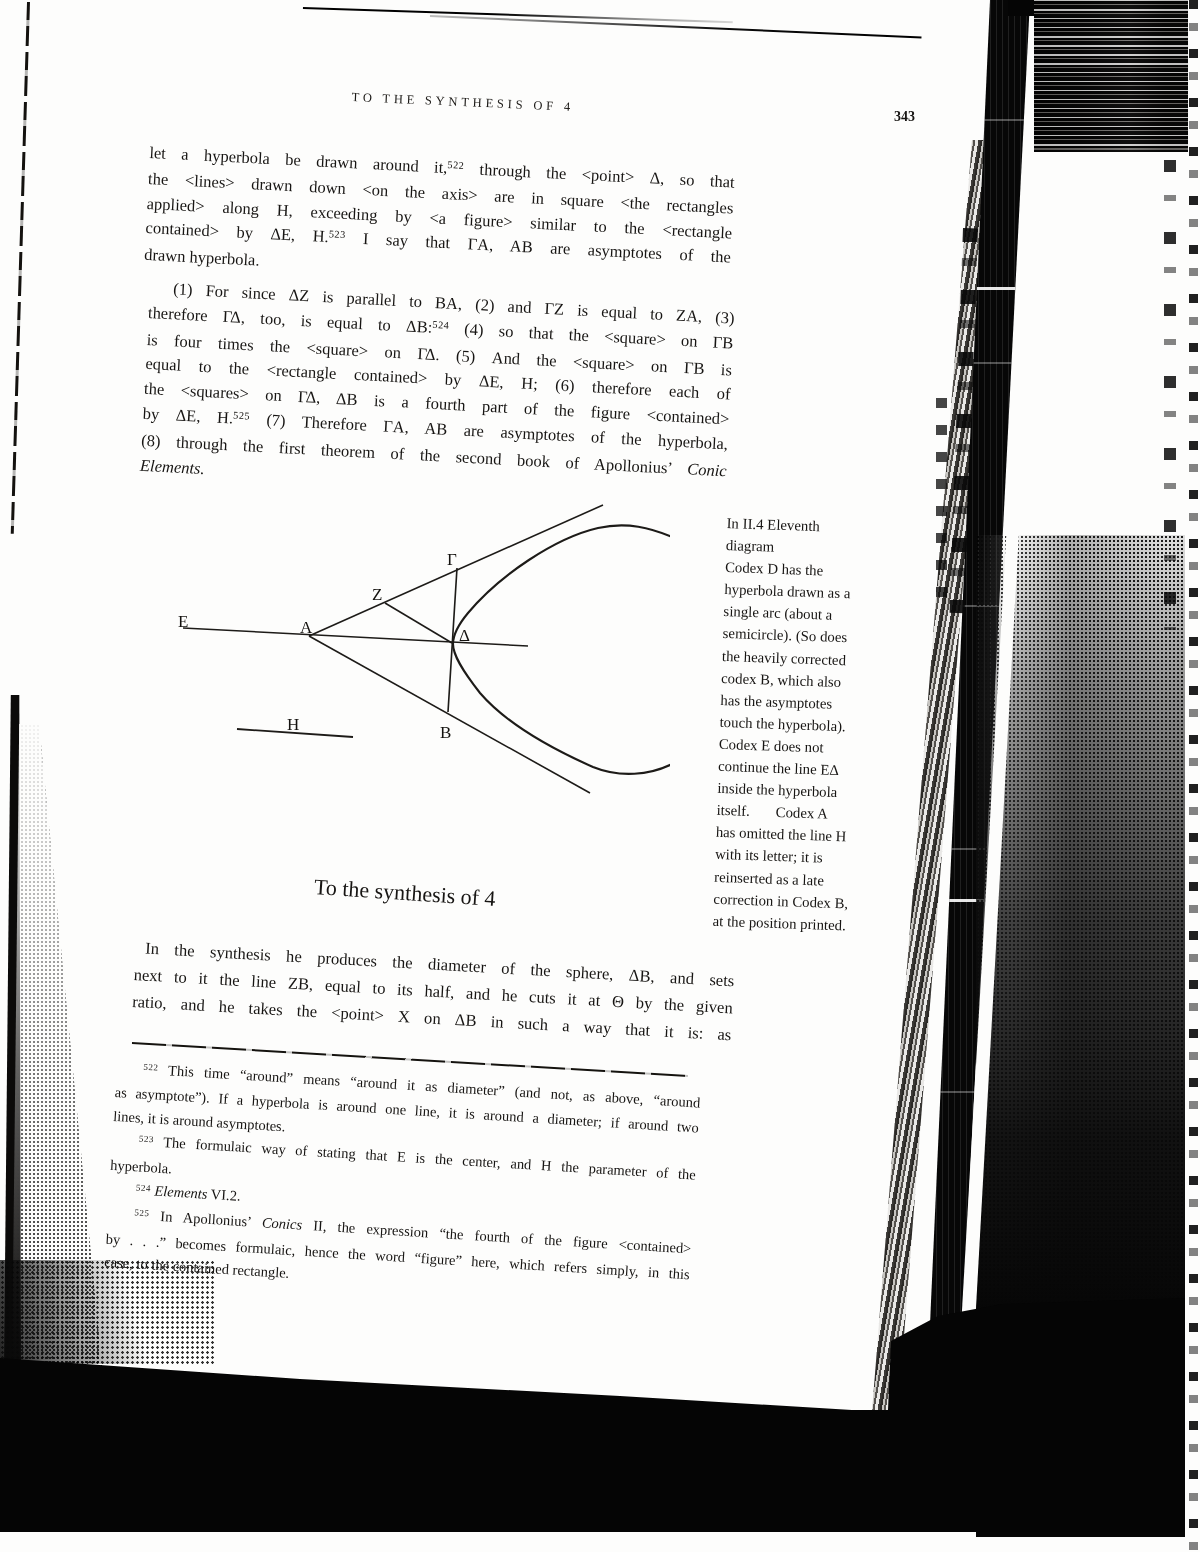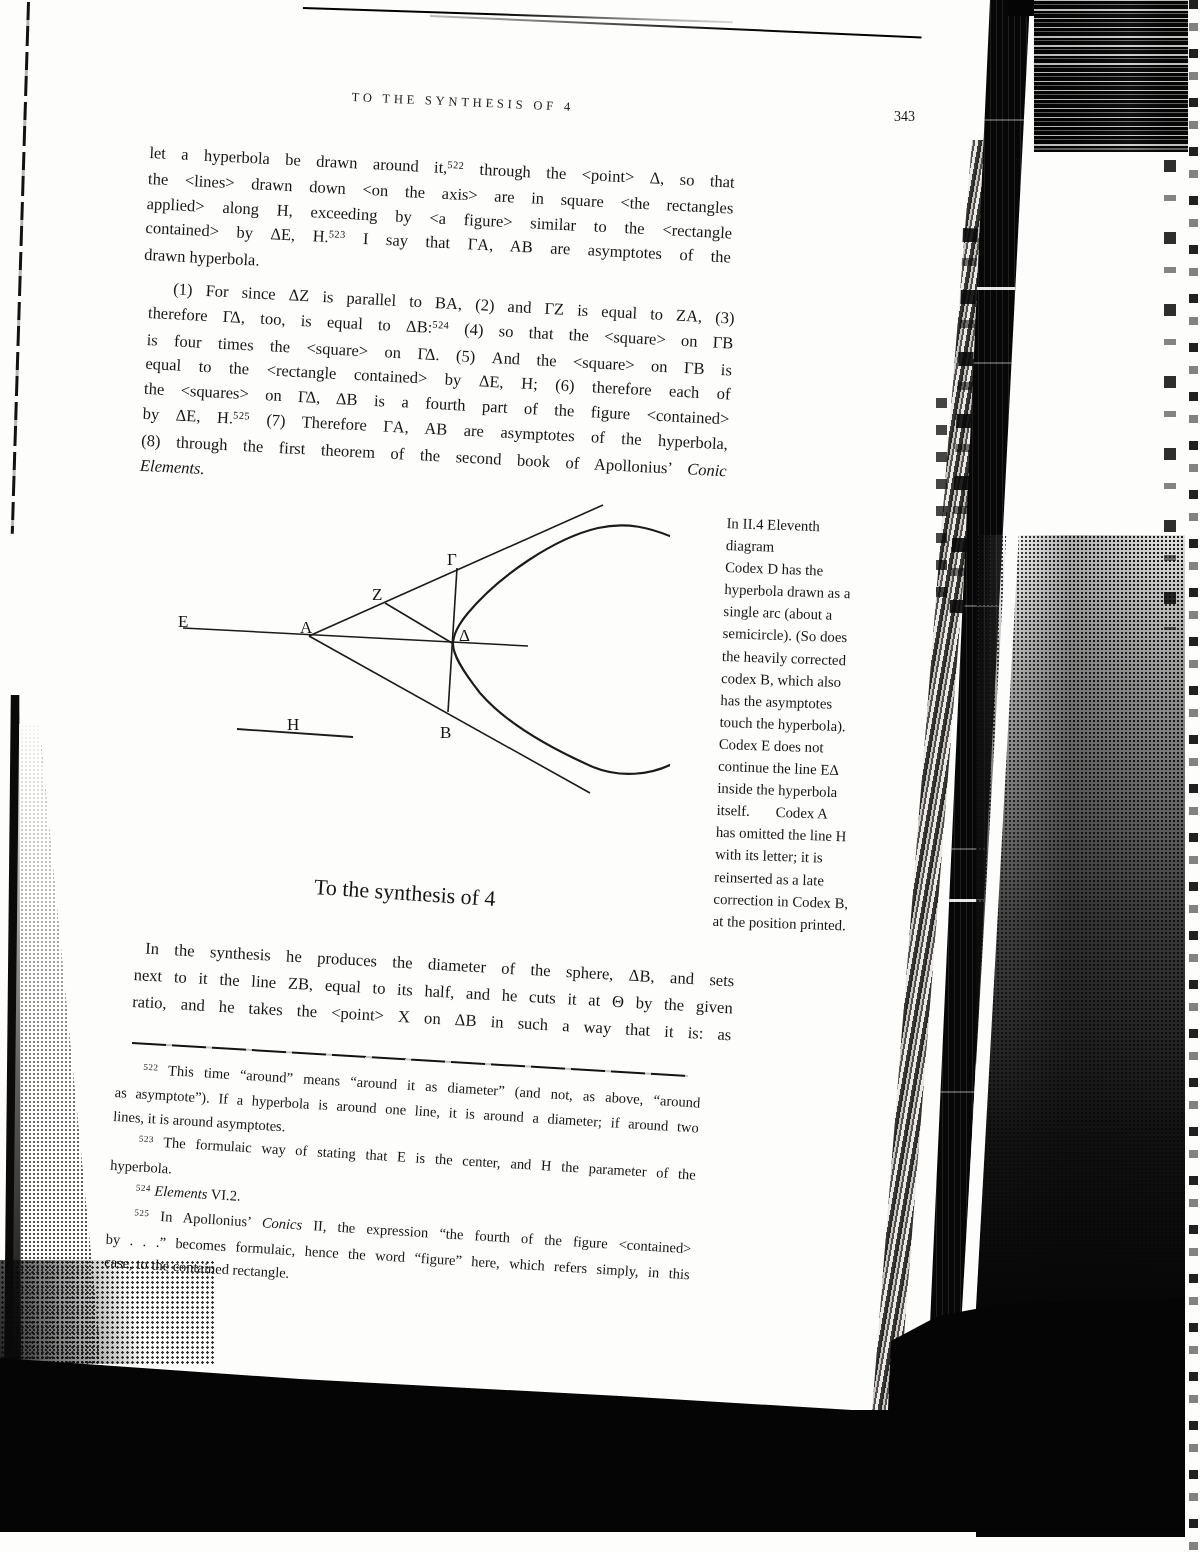--- a/index.html
+++ b/index.html
@@ -9,21 +9,21 @@
   
   .tblock{position:absolute;transform-origin:0 0;}
   .line{text-align:justify;text-align-last:justify;}
   .line.short{text-align-last:left;}
   .line.ind{text-indent:24px;}
   .sup{font-size:0.62em;position:relative;top:-0.48em;letter-spacing:0.5px;}
   .it{font-style:italic;}
 
   .page-header{left:352px;top:90px;width:230px;font-size:12.5px;letter-spacing:3.8px;
                white-space:nowrap;transform:rotate(2.6deg);color:#1b1916;}
-  .page-number{left:894px;top:109px;font-size:14px;}
+  .page-number{left:894px;top:109px;font-size:14px;font-weight:bold;}
   .p1{left:150px;top:141px;width:586px;font-size:16.5px;line-height:24.4px;transform:rotate(2.9deg);}
   .p2{left:150px;top:276px;width:586px;font-size:16.5px;line-height:24.8px;transform:rotate(3deg);}
   .p3{left:136px;top:934px;width:600px;font-size:16.6px;line-height:27px;transform:rotate(3.2deg);}
   .p3 .line.ind{text-indent:10px;}
   .section-heading{left:315px;top:874px;margin:0;font-size:22px;font-weight:normal;
                    white-space:nowrap;transform:rotate(3.8deg);}
   .margin-note{left:727px;top:512px;width:185px;font-size:14.8px;line-height:22.1px;transform:rotate(2deg);}
   .margin-note .line{text-align:left;text-align-last:left;white-space:pre;}
   .fn-sep{left:132px;top:1042px;width:557px;height:2px;transform:rotate(3.4deg);transform-origin:0 0;
           background:repeating-linear-gradient(to right,#15130f 0 34px,rgba(20,18,15,.25) 34px 40px);}

